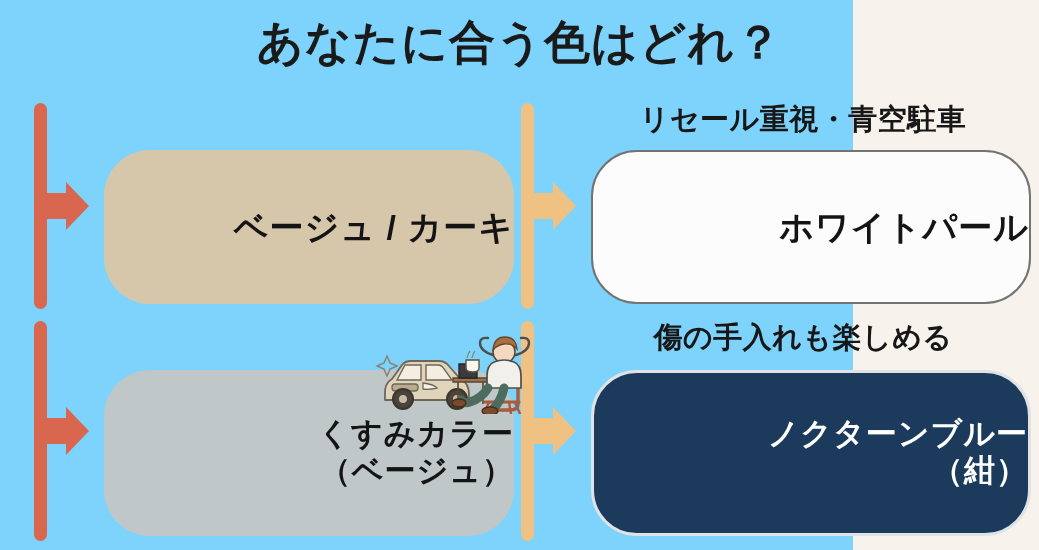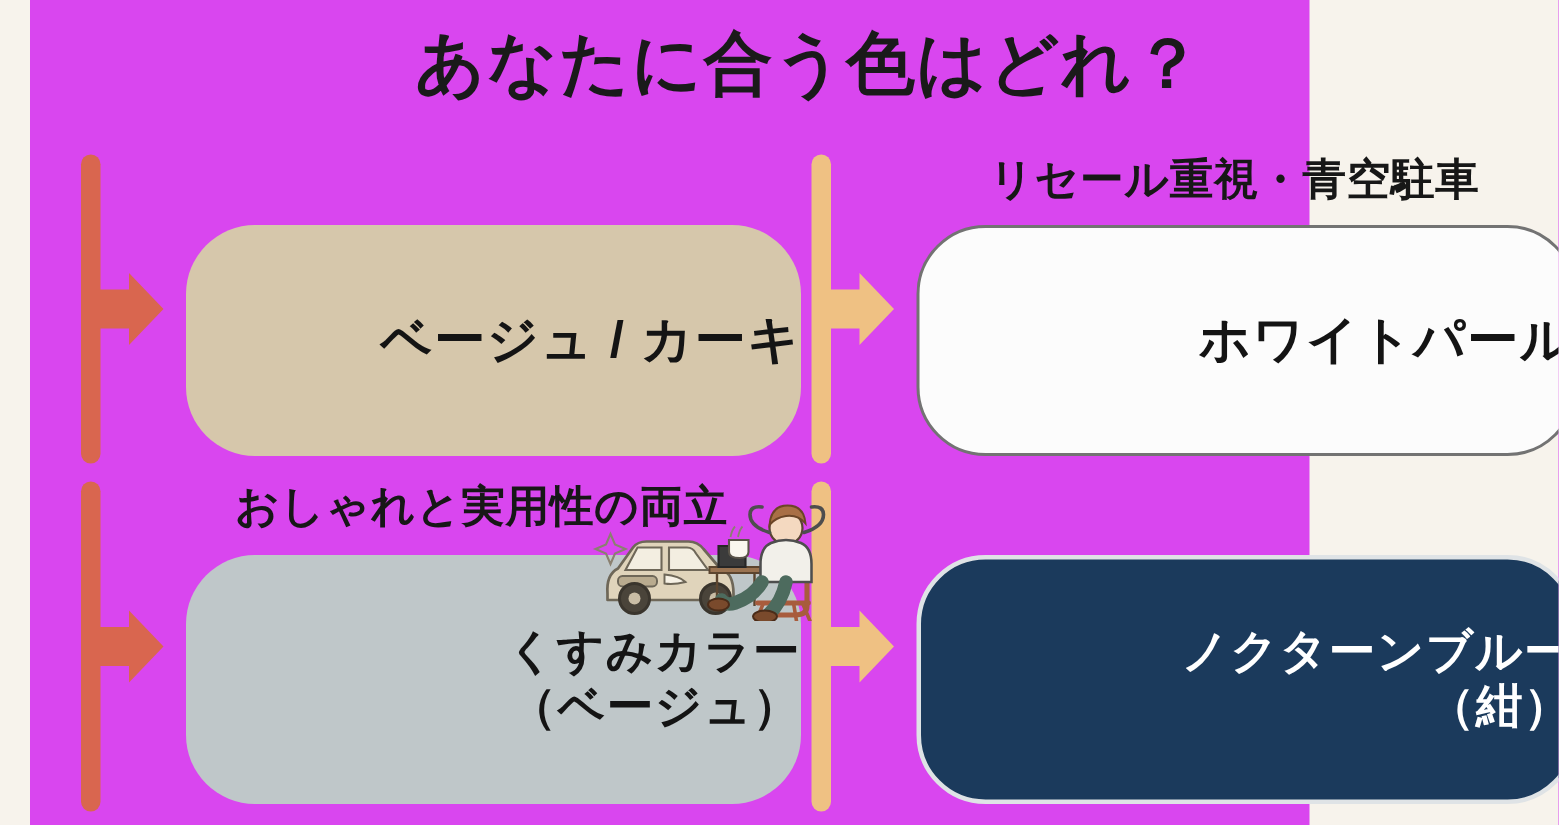--- a/index.html
+++ b/index.html
@@ -10,22 +10,21 @@
     width: 1039px;
     height: 550px;
     overflow: hidden;
     background: #f7f3ec;
     font-family: "Liberation Sans", "DejaVu Sans", sans-serif;
   }
   #page {
     position: relative;
     width: 853px;
     height: 550px;
-    background: #d946ef;
-    margin-left: 20px;
+    background: #7dd3fc;
   }
 
   
   .title {
     position: absolute;
     left: 0;
     top: 12px;
     width: 1039px;
     text-align: center;
     font-size: 46px;
@@ -219,34 +218,34 @@
     </div>
 
   </div>
 
   <div class="quad q-bl">
     <div class="arrow red">
       <div class="bar"></div>
       <div class="shaft"></div>
       <div class="head"></div>
     </div>
-    <div class="q-head">おしゃれと実用性の両立</div>
     <div class="pill gray">
       <div class="pill-label">くすみカラー
 （ベージュ）</div>
     </div>
 
   </div>
 
   <div class="quad q-br">
     <div class="arrow tan">
       <div class="bar"></div>
       <div class="shaft"></div>
       <div class="head"></div>
     </div>
+    <div class="q-head">傷の手入れも楽しめる</div>
     <div class="pill navy">
       <div class="pill-label">ノクターンブルー
 （紺）</div>
     </div>
 
   </div>
 
 </div>
 
 </body></html>

